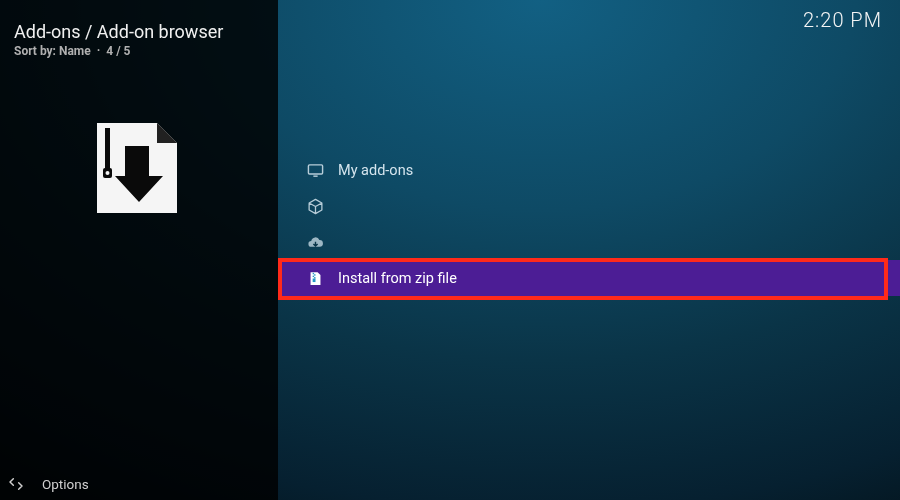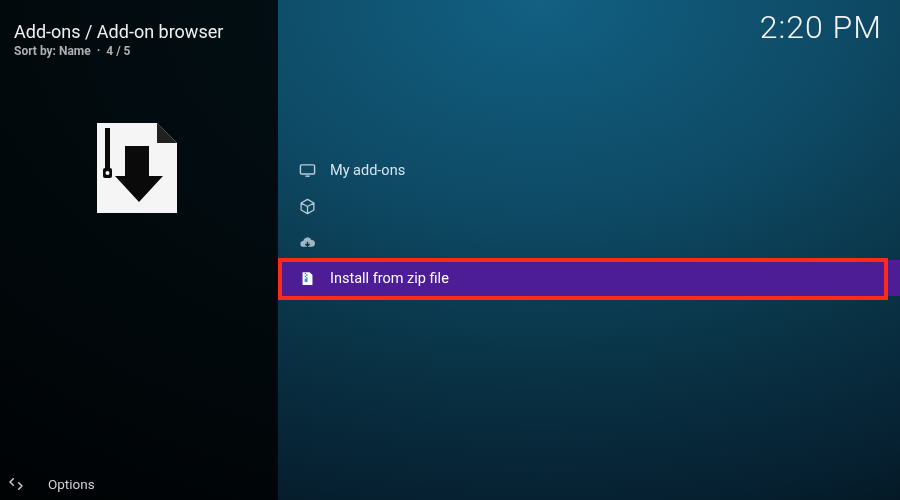--- a/index.html
+++ b/index.html
@@ -36,39 +36,39 @@
     .header-sub {
       font-size: 12px;
       color: #b0b0b0;
       margin-top: 2px;
       font-weight: bold;
     }
     .header-sub span { display: inline; }
     .clock {
       position: absolute;
       right: 18px; top: 8px;
-      font-size: 32px;
+      font-size: 20px;
       font-weight: 300;
       color: #f5f5f5;
       letter-spacing: 1px;
     }
     .sidebar-icon {
       position: absolute;
       left: 76px; top: 118px;
       width: 122px;
     }
     .menu {
       position: absolute;
       left: 278px; top: 152px; right: 0;
     }
     .menu-row {
       height: 36px;
       display: flex;
       align-items: center;
-      padding-left: 20px;
+      padding-left: 28px;
       gap: 14px;
       color: #d5e5ee;
       font-size: 14.5px;
       position: relative;
     }
     .menu-row.selected {
       background: #4c1d95;
       color: #fff;
     }
     .highlight-frame {
@@ -89,21 +89,21 @@
       justify-content: center;
       flex-shrink: 0;
       opacity: 0.85;
     }
     .menu-row.selected .menu-icon { opacity: 1; }
     .footer {
       position: absolute;
       left: 8px; bottom: 8px;
       display: flex;
       align-items: center;
-      gap: 24px;
+      gap: 18px;
       color: #d0d0d0;
       font-size: 13.5px;
     }
     .footer-icon {
       width: 16px; height: 16px;
       display: flex; align-items: center; justify-content: center;
     }
   </style>
 </head>
 <body>

